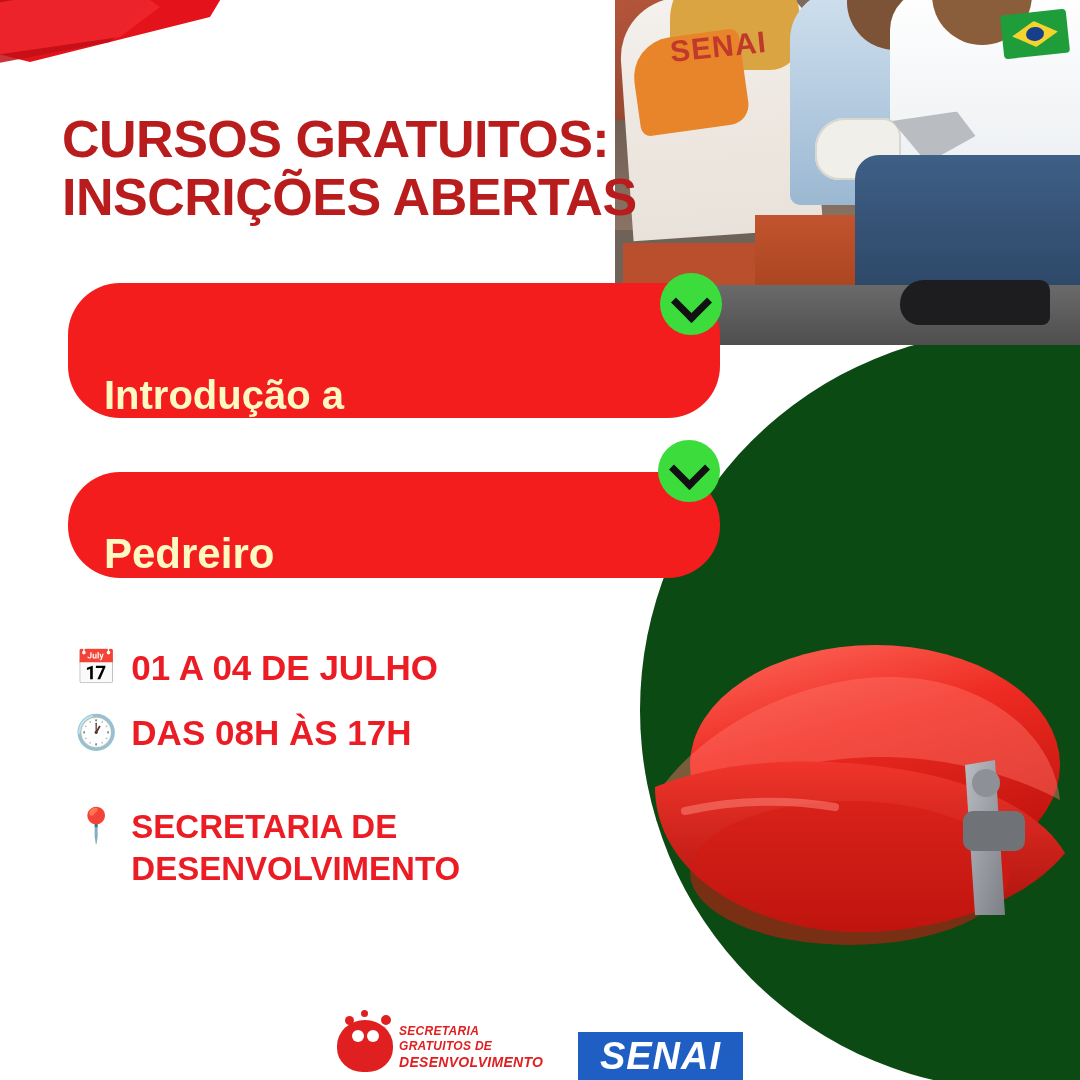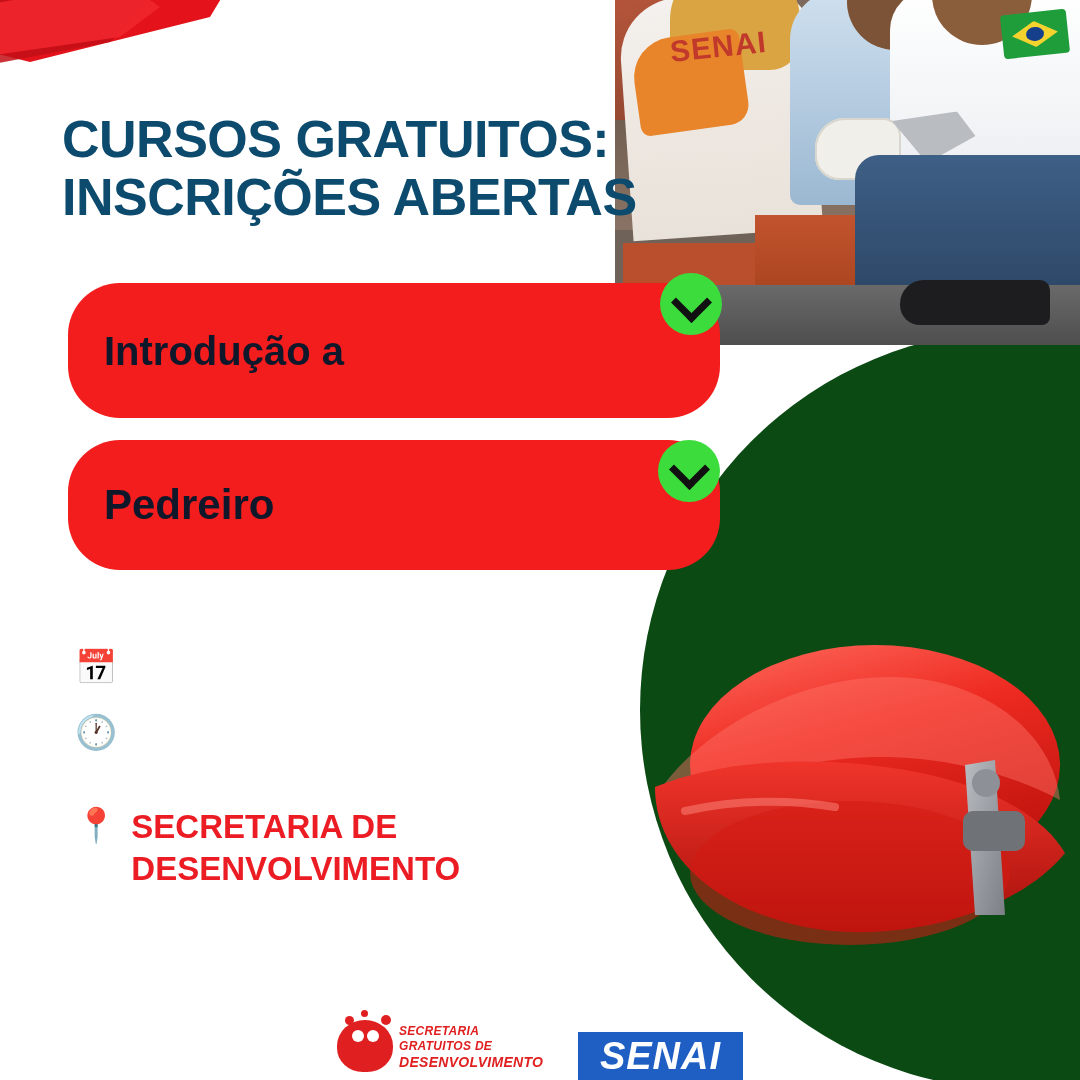--- a/index.html
+++ b/index.html
@@ -207,48 +207,48 @@
     height: 360px;
     z-index: 4;
   }
 
   
   .headline {
     position: absolute;
     left: 62px;
     top: 110px;
     z-index: 6;
-    color: #0c4a6e;
+    color: #b91c1c;
     font-weight: 800;
     font-size: 52px;
     line-height: 1.12;
     letter-spacing: -0.5px;
     text-transform: uppercase;
     font-family: "Liberation Sans", sans-serif;
   }
   .headline .l2 { display: block; }
 
   
   .pill {
     position: absolute;
     left: 68px;
     width: 652px;
     background: #f41d1d;
     border-radius: 52px;
     z-index: 6;
-    color: #0f172a;
+    color: #fef9c3;
     font-weight: 800;
     display: flex;
-    align-items: center;
+    align-items: flex-end;
     padding: 0 36px;
     box-sizing: border-box;
     font-family: "Liberation Sans", sans-serif;
   }
   .pill-1 { top: 283px; height: 135px; font-size: 40px; line-height: 1.15; }
-  .pill-2 { top: 440px; height: 130px; font-size: 42px; }
+  .pill-2 { top: 472px; height: 106px; font-size: 42px; }
 
   .arrow-badge {
     position: absolute;
     width: 62px;
     height: 62px;
     border-radius: 50%;
     background: #3ddc3d;
     z-index: 7;
     display: flex;
     align-items: center;
@@ -417,24 +417,26 @@
     <div>
       <div>Pedreiro</div>
     </div>
   </div>
   <div class="arrow-badge badge-2">
     <span class="chev"></span>
   </div>
 
   <div class="info info-date">
     <span class="emoji">📅</span>
+    <span>01 A 04 DE JULHO</span>
   </div>
 
   <div class="info info-time">
     <span class="emoji">🕐</span>
+    <span>DAS 08H ÀS 17H</span>
   </div>
 
   <div class="info info-place">
     <span class="emoji">📍</span>
     <span>
       <span style="display:block">SECRETARIA DE</span>
       <span style="display:block">DESENVOLVIMENTO</span>
     </span>
   </div>
 

